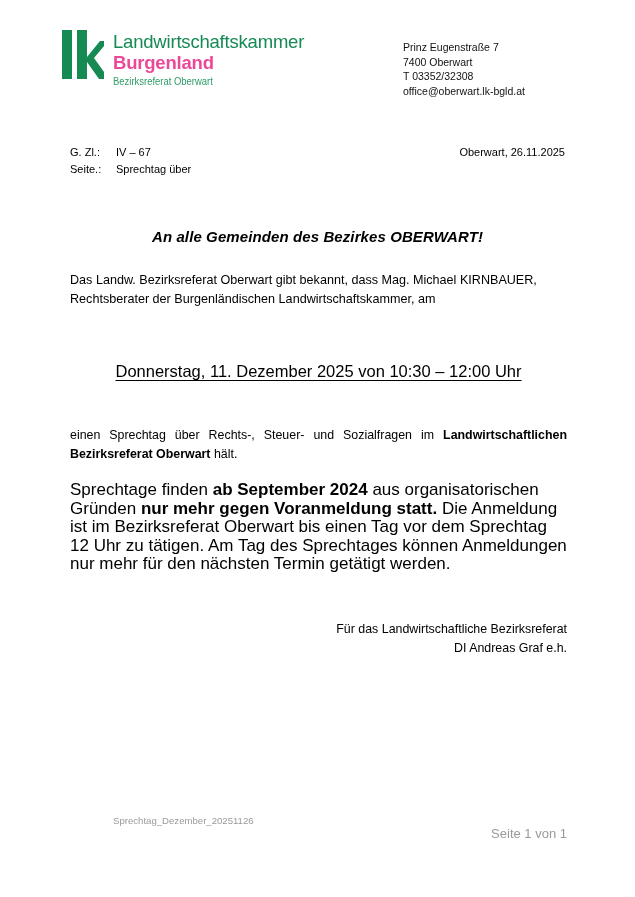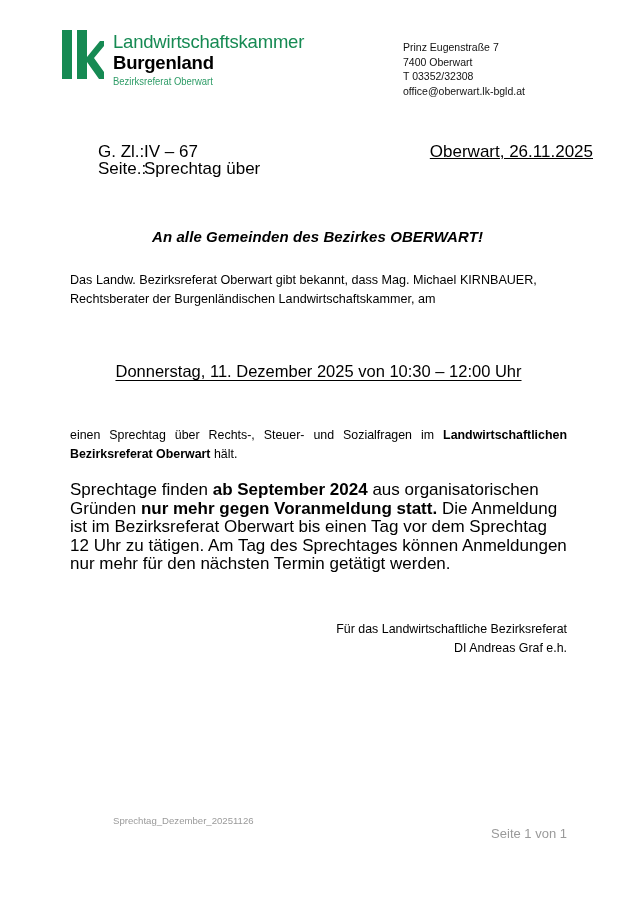--- a/index.html
+++ b/index.html
@@ -51,21 +51,21 @@
     font-weight: 400;
     color: #168a53;
     letter-spacing: -0.2px;
     white-space: nowrap;
   }
   .logo-line2 {
     font-family: "Liberation Sans", sans-serif;
     font-size: 18.5px;
     line-height: 21px;
     font-weight: 700;
-    color: #000000;
+    color: #ec4899;
     letter-spacing: -0.2px;
     white-space: nowrap;
   }
   .logo-line3 {
     font-family: "Liberation Sans Narrow", "Liberation Sans", sans-serif;
     font-size: 11px;
     line-height: 14px;
     font-weight: 400;
     color: #2e9c67;
     transform: scaleX(0.86);
@@ -85,38 +85,36 @@
     white-space: nowrap;
   }
   .contact-block div { display: block; }
 
   
   .ref-block {
     position: absolute;
     left: 70px;
     top: 144px;
     width: 495px;
-    font-size: 17px;
+    font-size: 11px;
     line-height: 16.5px;
-    margin-left: 28px;
   }
   .ref-row {
     display: flex;
     align-items: baseline;
     white-space: nowrap;
   }
   .ref-label {
     width: 46px;
     flex: 0 0 46px;
   }
   .ref-value { flex: 0 0 auto; }
   .ref-date {
     margin-left: auto;
     flex: 0 0 auto;
-    text-decoration: underline;
   }
   .ref-cont {
     padding-left: 46px;
   }
 
   
   .headline {
     position: absolute;
     left: 70px;
     top: 228px;

